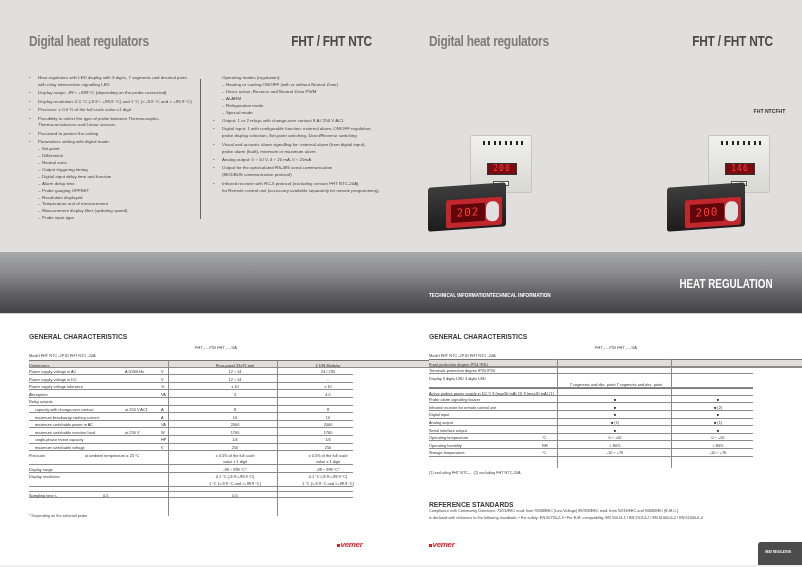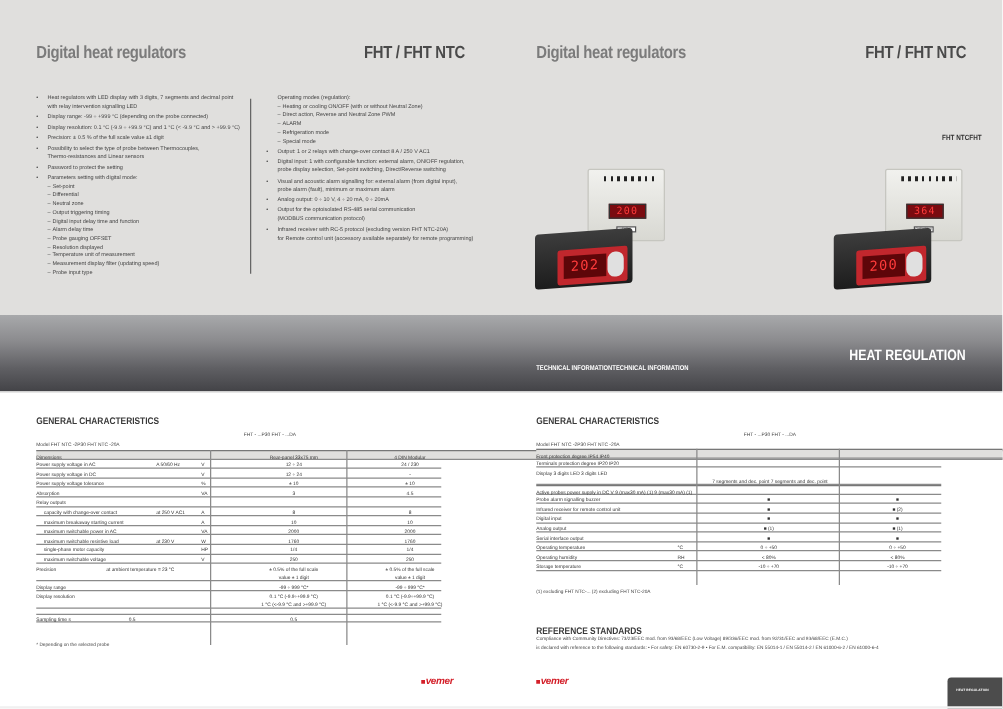--- a/index.html
+++ b/index.html
@@ -133,21 +133,21 @@
   <div class="panel" style="left:428px; top:185px;">
     <div class="face">
       <div class="disp">202</div>
       <div class="keys"></div>
     </div>
   </div>
 </div>
 <div class="product">
   <div class="din" style="left:708px; top:135px;">
     <div class="pins"></div>
-    <div class="disp">364</div>
+    <div class="disp">146</div>
     <div class="label">FHT NTC-X</div>
   </div>
   <div class="panel" style="left:667px; top:185px;">
     <div class="face">
       <div class="disp">200</div>
       <div class="keys"></div>
     </div>
   </div>
 </div>
 

